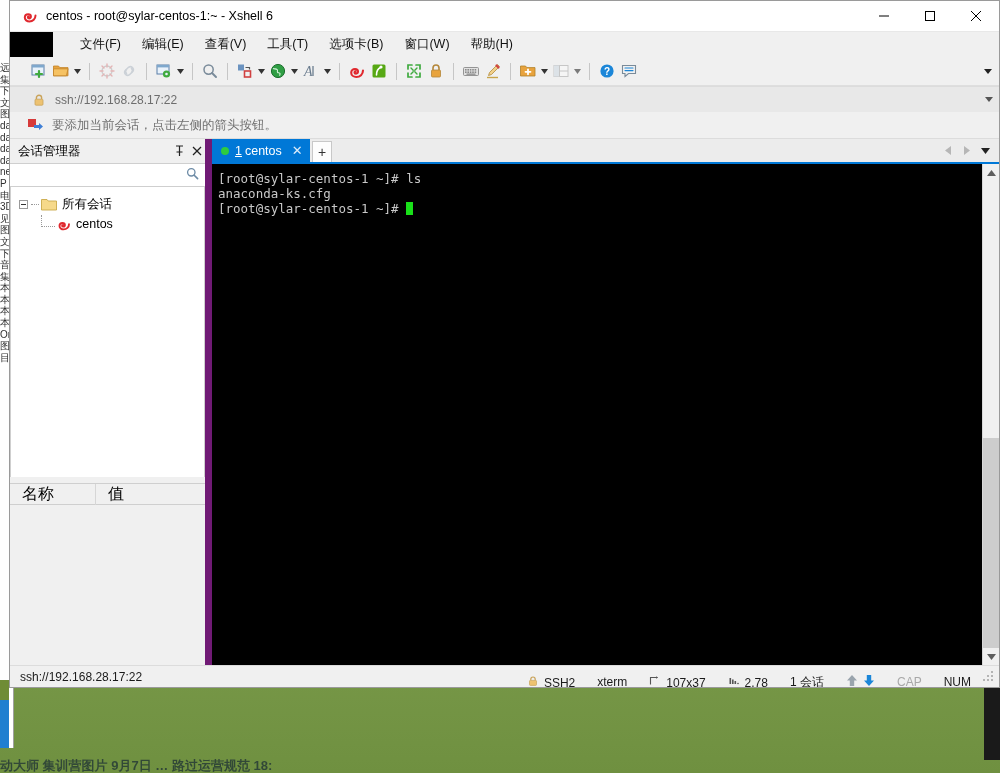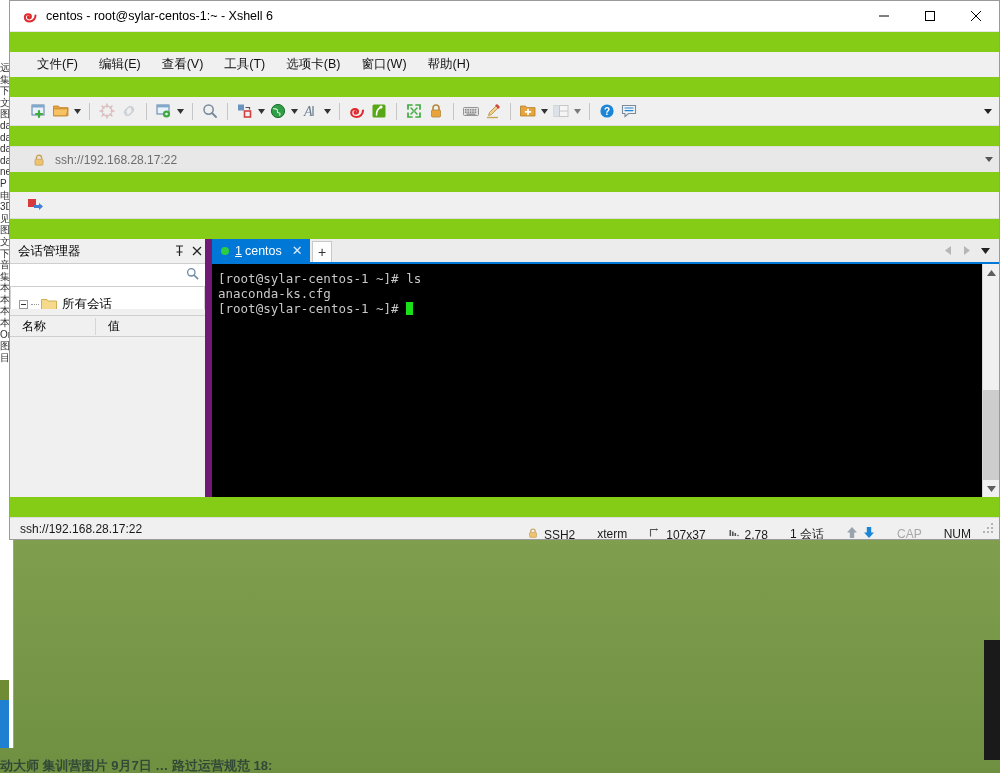--- a/index.html
+++ b/index.html
@@ -47,26 +47,25 @@
     background: #3a3a3a;
   }
   #right-peek2 {
     position: absolute; right: 0; top: 640px; width: 16px; height: 120px;
     background: #1a1a1a;
     color: #888; font-size: 11px;
   }
 
   
   #xshell {
-    position: absolute; left: 9px; top: 0; width: 991px; height: 540px;
-    background: #84cc16;
+    position: absolute; left: 9px; top: 0; width: 991px; height: 688px;
+    background: #000000;
     border: 1px solid #9a9a9a;
     display: flex; flex-direction: column;
     overflow: hidden;
-    gap: 20px;
   }
 
   
   #titlebar {
     height: 31px; flex: 0 0 31px;
     background: #ffffff;
     display: flex; align-items: center;
     border-bottom: 1px solid #e8e8e8;
   }
   #title-logo { width: 16px; height: 16px; margin: 0 8px 0 12px; flex: none; }
@@ -78,20 +77,21 @@
   }
   .wbtn svg { display:block; }
 
   
   #menubar {
     height: 25px; flex: 0 0 25px;
     background: #f0f0f0;
     display: flex; align-items: center;
     padding-left: 18px;
     border-bottom: 1px solid #f0f0f0;
+    margin-left: 43px;
   }
   .menu-item {
     font-size: 12.5px; color: #111;
     padding: 3px 9px; margin-right: 3px;
     white-space: nowrap; cursor: default;
   }
 
   
   #toolbar {
     height: 29px; flex: 0 0 29px;
@@ -181,21 +181,21 @@
   }
   .folder-ic { width: 16px; height: 13px; flex: none; margin-right: 5px; }
   .sess-ic { width: 14px; height: 14px; flex: none; margin-right: 5px; }
 
   #sp-splitter { height: 6px; flex: 0 0 6px; background: #f0f0f0; }
   #sp-props-head {
     height: 22px; flex: 0 0 22px;
     display: flex; align-items: center;
     background: #f0f0f0;
     border-top: 1px solid #cfcfcf; border-bottom: 1px solid #cfcfcf;
-    font-size: 12px; color: #000;
+    font-size: 16px; color: #000;
   }
   .prop-col { padding-left: 12px; }
   .prop-col.c1 { width: 86px; flex: none; border-right: 1px solid #d6d6d6; }
   #sp-props-body { flex: 0 0 160px; background: #f0f0f0; }
 
   
   #termarea { flex: 1 1 auto; display: flex; flex-direction: column; min-width: 0; min-height: 0; }
 
   #tabbar {
     height: 25px; flex: 0 0 25px;
@@ -534,20 +534,21 @@
     </span>
   </div>
 
   <div id="notifbar">
     <span id="notif-icon">
       <svg width="16" height="14" viewBox="0 0 16 14">
         <rect x="0" y="1" width="8" height="8" fill="#d63a3a"></rect>
         <path d="M6 7h5V5l4 3.5-4 3.5v-2H6z" fill="#3f7fd6"></path>
       </svg>
     </span>
+    <span id="notif-text">要添加当前会话，点击左侧的箭头按钮。</span>
   </div>
 
   <div id="bodyrow">
 
     <div id="sessionpanel">
       <div id="sp-header">
         <span id="sp-title">会话管理器</span>
         <span class="sp-btn">
           <svg width="11" height="12" viewBox="0 0 11 12">
             <path d="M2 1h7M5.5 1v6M2.5 7h6M5.5 7v4" stroke="#222" stroke-width="1.2" fill="none"></path>

